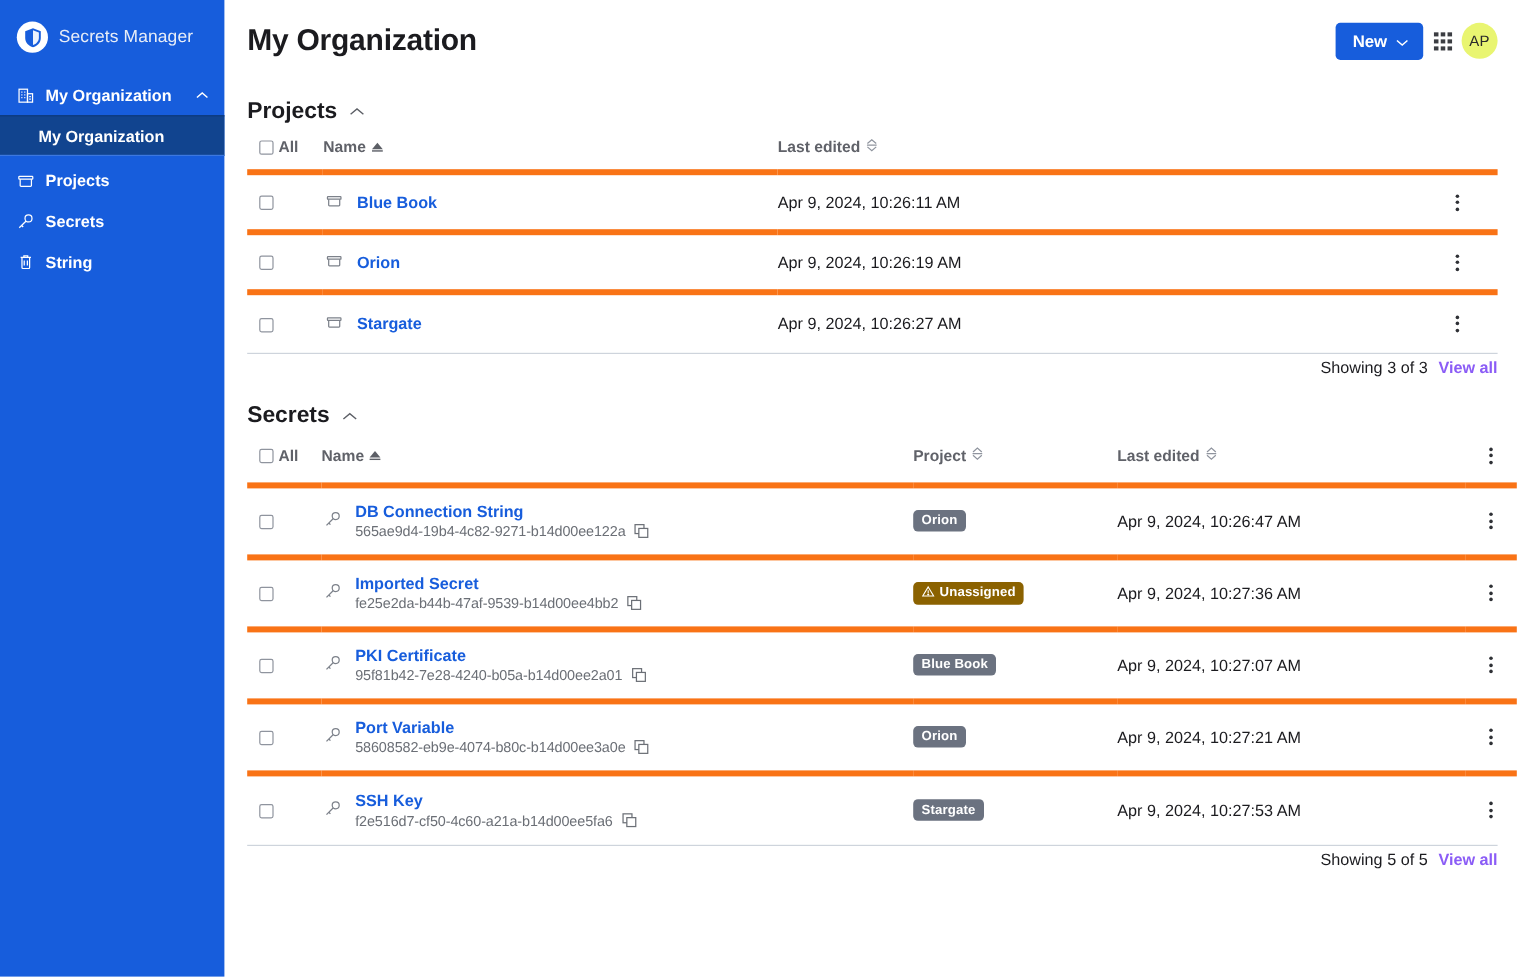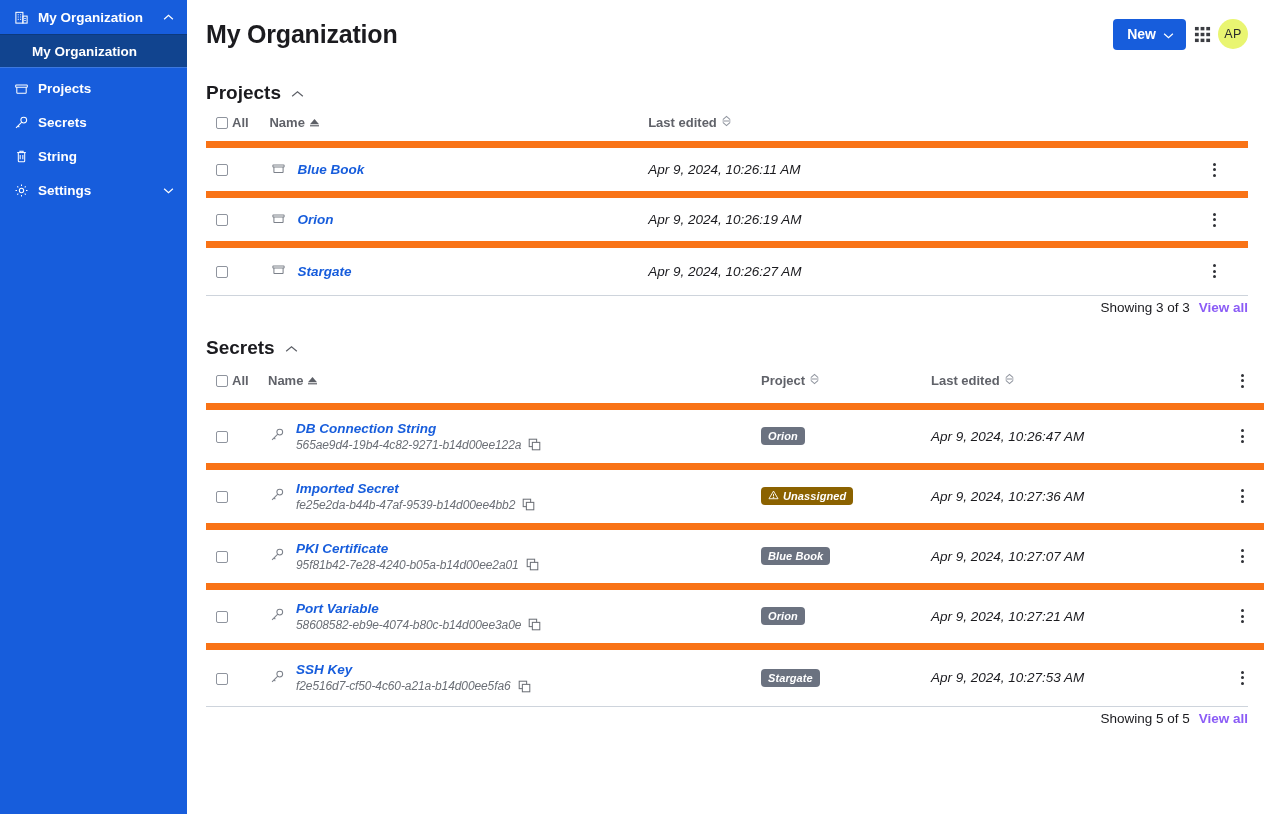--- a/index.html
+++ b/index.html
@@ -145,21 +145,21 @@
   thead th {
     text-align: left;
     font-size: 13px;
     font-weight: 700;
     color: #606269;
     padding: 0 0 11px 0;
     vertical-align: middle;
     white-space: nowrap;
   }
   .th-inner { display: flex; align-items: center; gap: 4px; }
-  tbody tr { border-top: 7px solid #f97316; font-style: italic; }
+  tbody tr { border-top: 5px solid #f97316; }
   tbody td {
     padding: 0;
     vertical-align: middle;
     font-size: 13.5px;
     color: #1b1b1f;
   }
   .row-proj td { height: 50px; }
   .row-sec td { height: 60px; }
   .col-check-in { padding-left: 10px; }
   .chk {
@@ -240,20 +240,29 @@
 
   .tbl-divider-bottom { border-bottom: 1px solid #ced4dc; }
 </style>
 </head>
 <body>
 
 <div class="app">
 
   <nav class="sidebar">
 
+    <div class="brand">
+      <span class="brand-logo">
+        <svg width="15" height="17" viewBox="0 0 15 17">
+          <path d="M7.5 0.6 L14 3 V8.6 C14 12.6 11 15.3 7.5 16.4 C4 15.3 1 12.6 1 8.6 V3 Z" fill="#175ddc"></path>
+          <path d="M7.5 2.3 V14.6 C10.2 13.6 12.4 11.5 12.4 8.5 V4 Z" fill="#ffffff" opacity="0.92"></path>
+        </svg>
+      </span>
+      <span class="brand-name">Secrets Manager</span>
+    </div>
 
     <div class="nav">
 
       <div class="nav-item">
         <span class="ico">
           <svg width="15" height="15" viewBox="0 0 16 16" fill="none" stroke="#ffffff" stroke-width="1.1">
             <rect x="2" y="2.5" width="7.5" height="11.5"></rect>
             <rect x="9.5" y="6.5" width="4.5" height="7.5"></rect>
             <line x1="4" y1="5" x2="5" y2="5"></line>
               <line x1="6.6" y1="5" x2="7.6" y2="5"></line>
@@ -305,34 +314,20 @@
             <path d="M3.4 3.8 h9.2"></path>
             <path d="M4.6 3.8 v9 a0.8 0.8 0 0 0 0.8 0.8 h5.2 a0.8 0.8 0 0 0 0.8 -0.8 v-9"></path>
             <path d="M6.3 3.8 V2.4 h3.4 v1.4"></path>
             <line x1="6.6" y1="6.4" x2="6.6" y2="11"></line>
             <line x1="9.4" y1="6.4" x2="9.4" y2="11"></line>
           </svg>
         </span>
         <span>String</span>
       </div>
 
-      <div class="nav-item">
-        <span class="ico">
-          <svg width="15" height="15" viewBox="0 0 16 16" fill="none" stroke="#ffffff" stroke-width="1.1">
-            <circle cx="8" cy="8" r="2.3"></circle>
-            <path d="M8 1.6 v1.6 M8 12.8 v1.6 M1.6 8 h1.6 M12.8 8 h1.6 M3.5 3.5 l1.1 1.1 M11.4 11.4 l1.1 1.1 M12.5 3.5 l-1.1 1.1 M4.6 11.4 l-1.1 1.1"></path>
-          </svg>
-        </span>
-        <span>Settings</span>
-        <span class="chev">
-          <svg width="11" height="7" viewBox="0 0 12 8" fill="none" stroke="#ffffff" stroke-width="1.4">
-              <polyline points="1,2 6,6.4 11,2"></polyline>
-            </svg>
-        </span>
-      </div>
 
     </div>
   </nav>
 
   <main class="main">
 
     <div class="topbar">
       <h1 class="page-title">My Organization</h1>
       <div class="topbar-right">
         <button class="btn-new">

